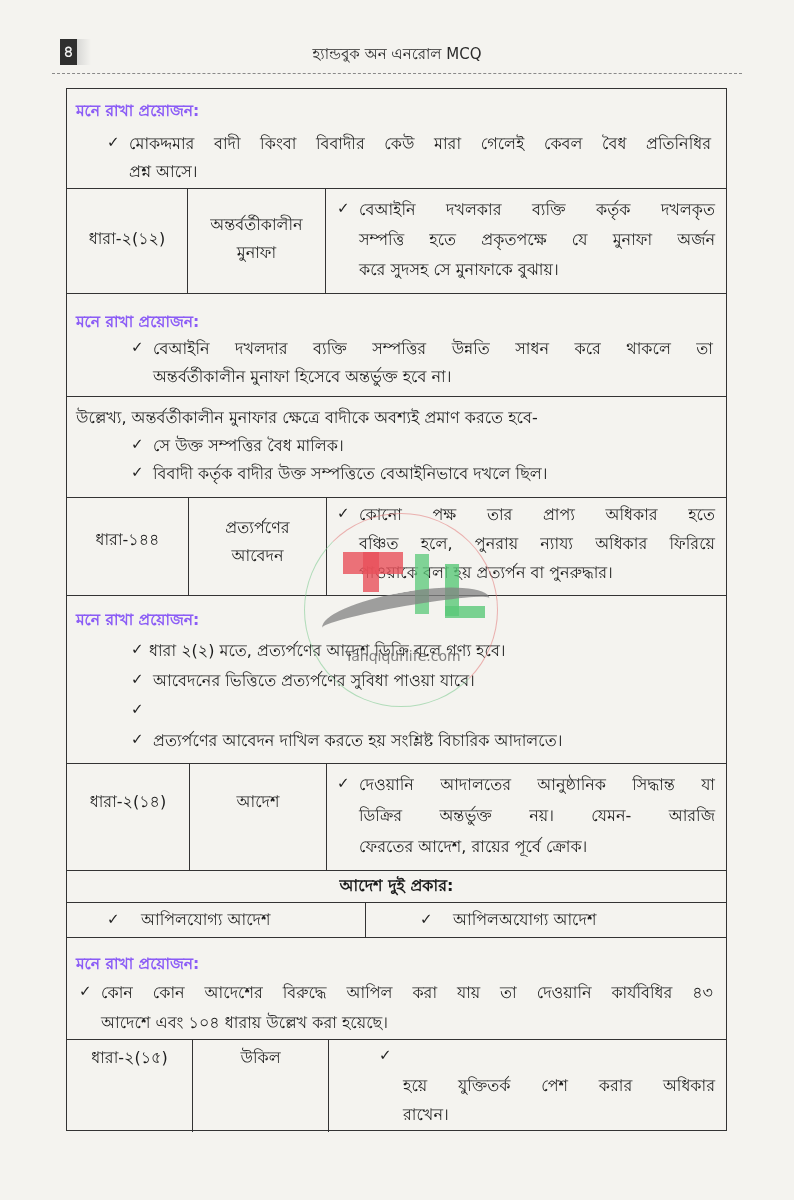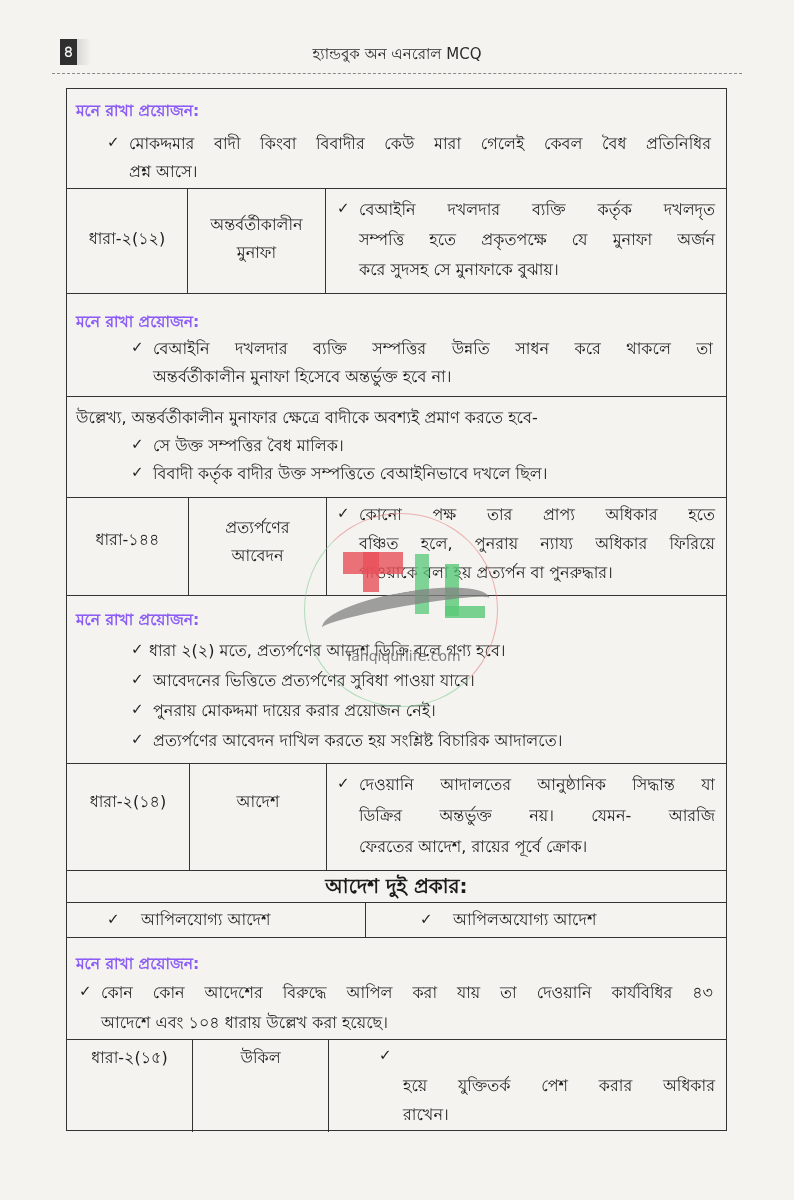--- a/index.html
+++ b/index.html
@@ -74,21 +74,21 @@
 
   <div class="blk" style="top:100px;height:104px;">
     <div class="cell-c" style="left:0;width:120px;top:36px;">ধারা-২(১২)</div>
     <div class="vline" style="left:120px;top:0;height:104px;"></div>
     <div class="cell-c" style="left:121px;width:137px;top:22px;">
       <div>অন্তর্বর্তীকালীন</div>
       <div>মুনাফা</div>
     </div>
     <div class="vline" style="left:258px;top:0;height:104px;"></div>
     <span class="check" style="left:270px;top:10px;">✓</span>
-    <div class="line just" style="left:292px;top:8px;width:356px;">বেআইনি দখলদার ব্যক্তি কর্তৃক দখলদৃত</div>
+    <div class="line just" style="left:292px;top:8px;width:356px;">বেআইনি দখলকার ব্যক্তি কর্তৃক দখলকৃত</div>
     <div class="line just" style="left:292px;top:38px;width:356px;">সম্পত্তি হতে প্রকৃতপক্ষে যে মুনাফা অর্জন</div>
     <div class="line" style="left:292px;top:68px;">করে সুদসহ সে মুনাফাকে বুঝায়।</div>
   </div>
   <div class="hline" style="top:204px;"></div>
 
   <div class="blk" style="top:205px;height:102px;">
     <div class="note-title" style="top:16px;">মনে রাখা প্রয়োজন:</div>
     <span class="check" style="left:64px;top:44px;">✓</span>
     <div class="line" style="left:86px;top:70px;">অন্তর্বর্তীকালীন মুনাফা হিসেবে অন্তর্ভুক্ত হবে না।</div>
     <div class="line just" style="left:86px;top:42px;width:560px;">বেআইনি দখলদার ব্যক্তি সম্পত্তির উন্নতি সাধন করে থাকলে তা</div>
@@ -119,40 +119,39 @@
   </div>
   <div class="hline" style="top:506px;"></div>
 
   <div class="blk" style="top:507px;height:167px;">
     <div class="note-title" style="top:12px;">মনে রাখা প্রয়োজন:</div>
     <span class="check" style="left:64px;top:44px;">✓</span>
     <div class="line" style="left:82px;top:42px;">ধারা ২(২) মতে, প্রত্যর্পণের আদেশ ডিক্রি বলে গণ্য হবে।</div>
     <span class="check" style="left:64px;top:74px;">✓</span>
     <div class="line" style="left:86px;top:72px;">আবেদনের ভিত্তিতে প্রত্যর্পণের সুবিধা পাওয়া যাবে।</div>
     <span class="check" style="left:64px;top:104px;">✓</span>
-    <div class="line" style="left:86px;top:102px;">পুনরায় মোকদ্দমা দায়ের করার প্রয়োজন নেই।</div>
     <span class="check" style="left:64px;top:134px;">✓</span>
     <div class="line" style="left:86px;top:132px;">প্রত্যর্পণের আবেদন দাখিল করতে হয় সংশ্লিষ্ট বিচারিক আদালতে।</div>
   </div>
   <div class="hline" style="top:674px;"></div>
 
   <div class="blk" style="top:675px;height:106px;">
     <div class="cell-c" style="left:0;width:122px;top:24px;">ধারা-২(১৪)</div>
     <div class="vline" style="left:122px;top:0;height:106px;"></div>
     <div class="cell-c" style="left:123px;width:136px;top:24px;">আদেশ</div>
     <div class="vline" style="left:259px;top:0;height:106px;"></div>
     <span class="check" style="left:270px;top:10px;">✓</span>
     <div class="line just" style="left:292px;top:8px;width:356px;">দেওয়ানি আদালতের আনুষ্ঠানিক সিদ্ধান্ত যা</div>
     <div class="line just" style="left:292px;top:39px;width:356px;">ডিক্রির অন্তর্ভুক্ত নয়। যেমন- আরজি</div>
     <div class="line" style="left:292px;top:70px;">ফেরতের আদেশ, রায়ের পূর্বে ক্রোক।</div>
   </div>
   <div class="hline" style="top:781px;"></div>
 
   <div class="blk" style="top:782px;height:31px;">
-    <div class="cell-c" style="left:0;width:100%;top:1px;font-weight:bold;font-size:20px;">আদেশ দুই প্রকার:</div>
+    <div class="cell-c" style="left:0;width:100%;top:1px;font-weight:bold;font-size:16px;">আদেশ দুই প্রকার:</div>
   </div>
   <div class="hline" style="top:813px;"></div>
 
   <div class="blk" style="top:814px;height:34px;">
     <span class="check" style="left:40px;top:7px;">✓</span>
     <div class="line" style="left:74px;top:4px;">আপিলযোগ্য আদেশ</div>
     <div class="vline" style="left:298px;top:0;height:34px;"></div>
     <span class="check" style="left:353px;top:7px;">✓</span>
     <div class="line" style="left:386px;top:4px;">আপিলঅযোগ্য আদেশ</div>
   </div>

